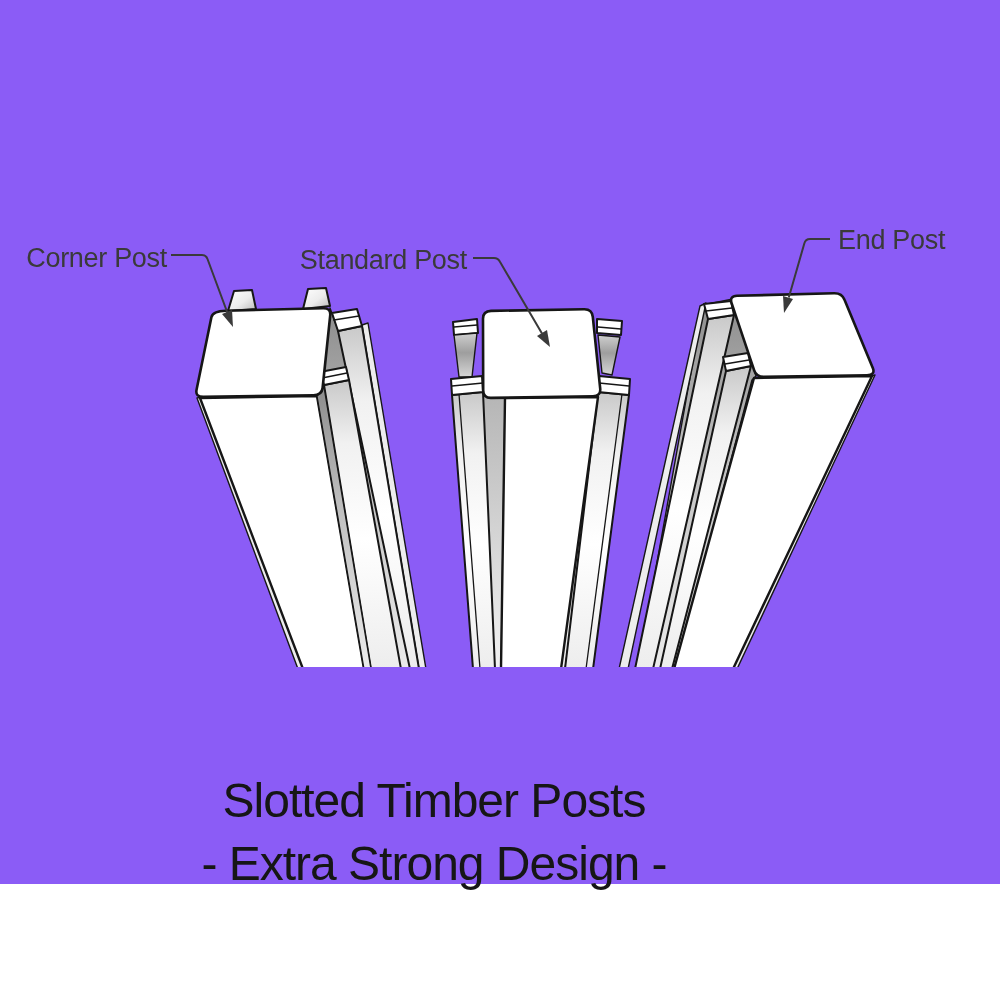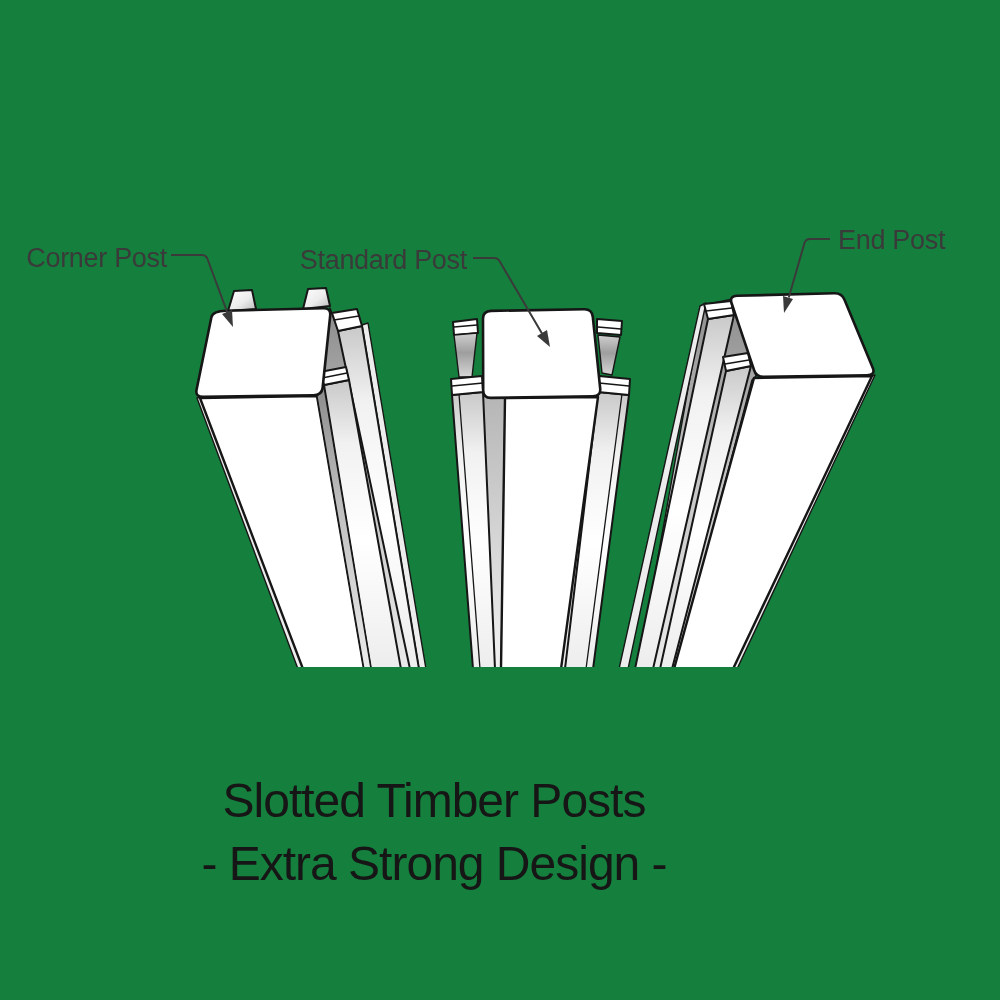--- a/index.html
+++ b/index.html
@@ -2,21 +2,21 @@
 <html><head>
 <meta charset="utf-8">
 <style>
   html,body{margin:0;padding:0;}
   body{
     width:1000px;height:1000px;
     background:#ffffff;
     font-family:"Liberation Sans", sans-serif;
     overflow:hidden;
   }
-  .stage{position:relative;width:1000px;height:1000px;background:#15803d;}
+  .stage{position:relative;width:1000px;height:884px;background:#8b5cf6;}
   svg{position:absolute;left:0;top:0;}
   .callout-label{
     font-size:27px;
     letter-spacing:-0.3px;
     fill:#3a3a3a;
   }
   .caption-text{
     font-size:48px;
     letter-spacing:-1px;
     fill:#161616;

